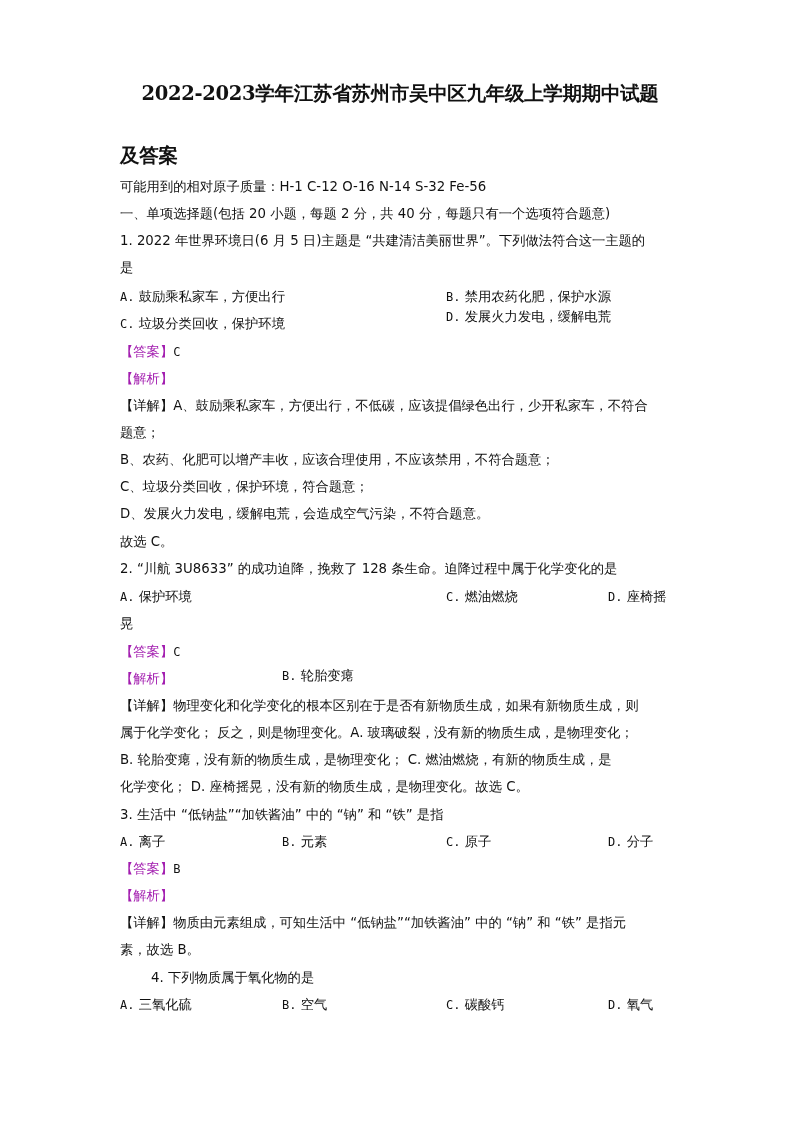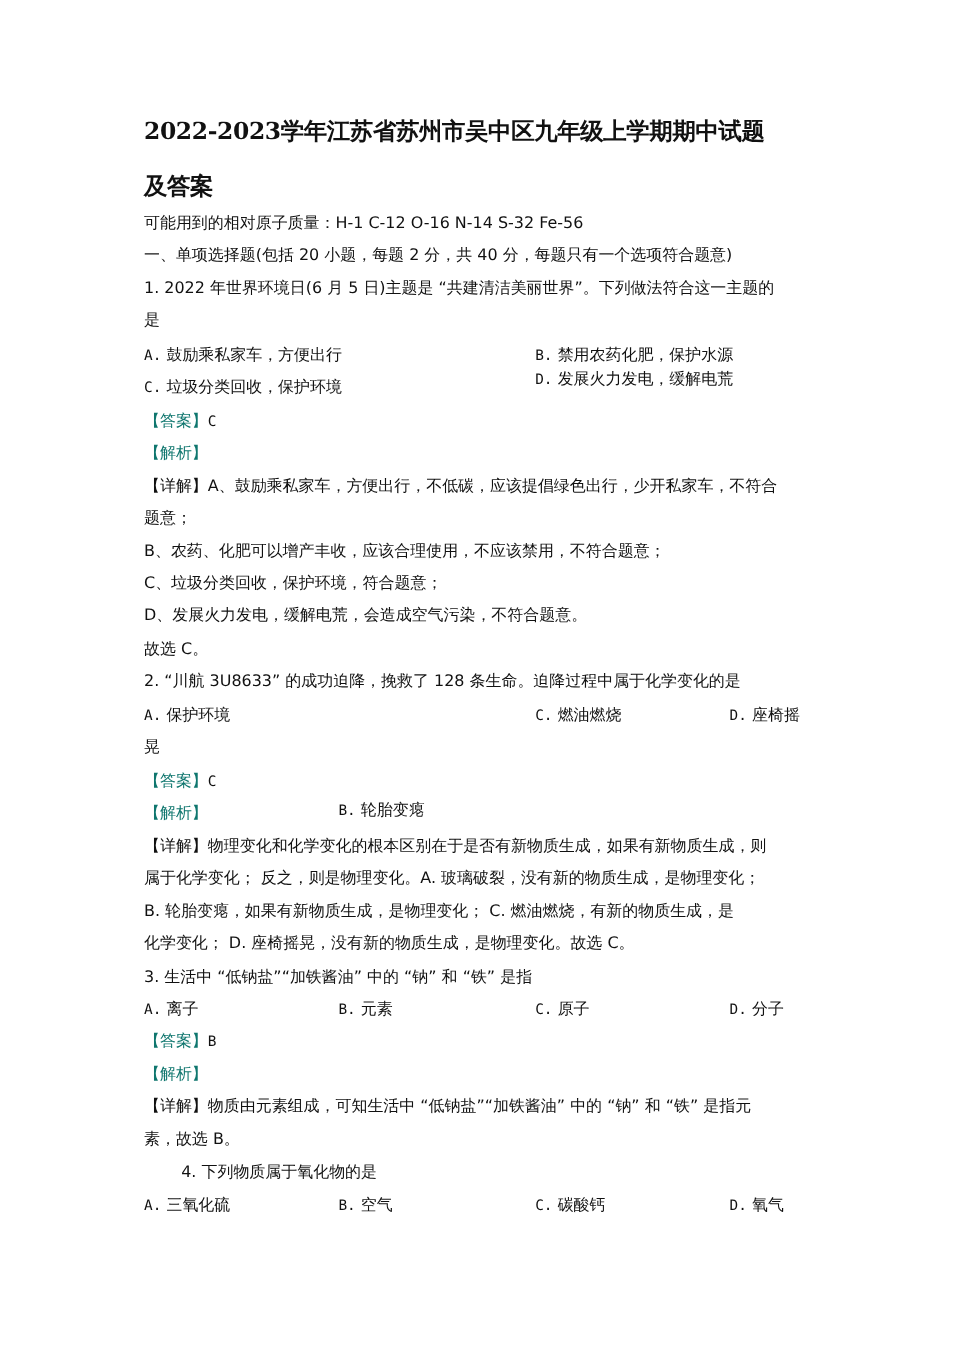--- a/index.html
+++ b/index.html
@@ -4,29 +4,29 @@
 <style>
   html, body { margin:0; padding:0; background:#ffffff; }
   body { width:794px; height:1123px; position:relative; overflow:hidden;
          font-family:"DejaVu Serif", "Liberation Serif", serif; color:#111; }
   .title { position:absolute; left:120px; width:560px; font-size:19.5px; font-weight:bold;
            line-height:1; letter-spacing:-0.3px; white-space:nowrap; font-family:"DejaVu Serif", serif; }
   .line { position:absolute; left:120px; width:560px; font-size:13.3px; line-height:1;
           white-space:nowrap; font-family:"DejaVu Sans", "Liberation Sans", sans-serif; }
   .opt { position:absolute; font-size:13.3px; line-height:1; white-space:nowrap;
          font-family:"DejaVu Sans", "Liberation Sans", sans-serif; }
-  .blue { color:#0f766e; }
+  .blue { color:#a21caf; }
   .lab { font-family:"DejaVu Sans Mono", monospace; font-size:12px; }
 </style>
 </head>
 <body>
 
 <div>
 
-  <div class="title" style="top:100px;">2022-2023学年江苏省苏州市吴中区九年级上学期期中试题</div>
+  <div class="title" style="top:84px;text-align:center;">2022-2023学年江苏省苏州市吴中区九年级上学期期中试题</div>
   <div class="title" style="top:146px;">及答案</div>
 
   <div class="line" style="top:180px;">可能用到的相对原子质量：H-1  C-12  O-16  N-14  S-32  Fe-56</div>
   <div class="line" style="top:207px;">一、单项选择题(包括 20 小题，每题 2 分，共 40 分，每题只有一个选项符合题意)</div>
 
   <div class="line" style="top:234px;">1. 2022 年世界环境日(6 月 5 日)主题是 “共建清洁美丽世界”。下列做法符合这一主题的</div>
   <div class="line" style="top:261px;">是</div>
   <div class="opt" style="left:120px;top:290px;"><span class="lab">A.</span> <span>鼓励乘私家车，方便出行</span></div>
   <div class="opt" style="left:446px;top:290px;"><span class="lab">B.</span> <span>禁用农药化肥，保护水源</span></div>
   <div class="opt" style="left:120px;top:317px;"><span class="lab">C.</span> <span>垃圾分类回收，保护环境</span></div>
@@ -43,21 +43,21 @@
   <div class="line" style="top:562px;">2. “川航 3U8633” 的成功迫降，挽救了 128 条生命。迫降过程中属于化学变化的是</div>
   <div class="opt" style="left:120px;top:590px;"><span class="lab">A.</span> <span>保护环境</span></div>
   <div class="opt" style="left:282px;top:622px;margin-top:47px;"><span class="lab">B.</span> <span>轮胎变瘪</span></div>
   <div class="opt" style="left:446px;top:590px;"><span class="lab">C.</span> <span>燃油燃烧</span></div>
   <div class="opt" style="left:608px;top:590px;"><span class="lab">D.</span> <span>座椅摇</span></div>
   <div class="line" style="top:617px;">晃</div>
   <div class="line" style="top:645px;"><span class="blue">【答案】</span><span class="lab">C</span></div>
   <div class="line blue" style="top:672px;">【解析】</div>
   <div class="line" style="top:699px;"><span>【详解】</span><span>物理变化和化学变化的根本区别在于是否有新物质生成，如果有新物质生成，则</span></div>
   <div class="line" style="top:726px;">属于化学变化；  反之，则是物理变化。A.  玻璃破裂，没有新的物质生成，是物理变化；</div>
-  <div class="line" style="top:753px;">B. 轮胎变瘪，如果有新物质生成，是物理变化；     C. 燃油燃烧，有新的物质生成，是</div>
+  <div class="line" style="top:753px;">B. 轮胎变瘪，没有新的物质生成，是物理变化；     C. 燃油燃烧，有新的物质生成，是</div>
   <div class="line" style="top:780px;">化学变化；  D. 座椅摇晃，没有新的物质生成，是物理变化。故选 C。</div>
 
   <div class="line" style="top:808px;">3. 生活中 “低钠盐”“加铁酱油” 中的 “钠” 和 “铁” 是指</div>
   <div class="opt" style="left:120px;top:835px;"><span class="lab">A.</span> <span>离子</span></div>
   <div class="opt" style="left:282px;top:835px;"><span class="lab">B.</span> <span>元素</span></div>
   <div class="opt" style="left:446px;top:835px;text-align:center;"><span class="lab">C.</span> <span>原子</span></div>
   <div class="opt" style="left:608px;top:835px;"><span class="lab">D.</span> <span>分子</span></div>
   <div class="line" style="top:862px;"><span class="blue">【答案】</span><span class="lab">B</span></div>
   <div class="line blue" style="top:889px;">【解析】</div>
   <div class="line" style="top:916px;"><span>【详解】</span><span>物质由元素组成，可知生活中 “低钠盐”“加铁酱油” 中的 “钠” 和 “铁” 是指元</span></div>

